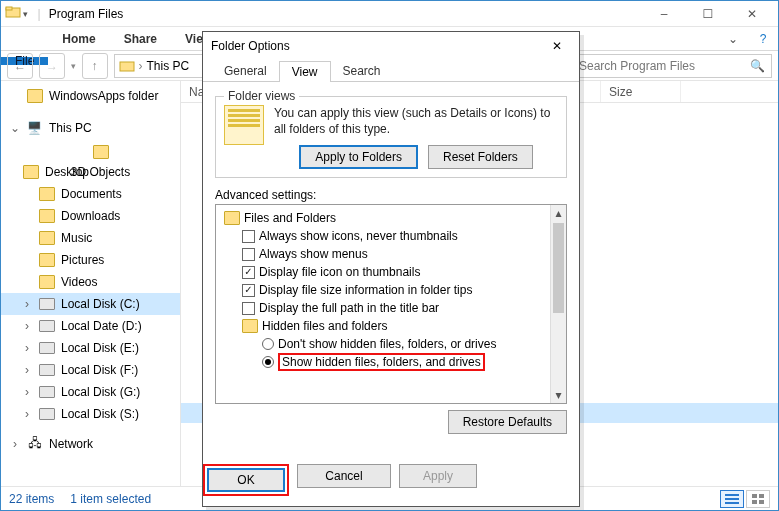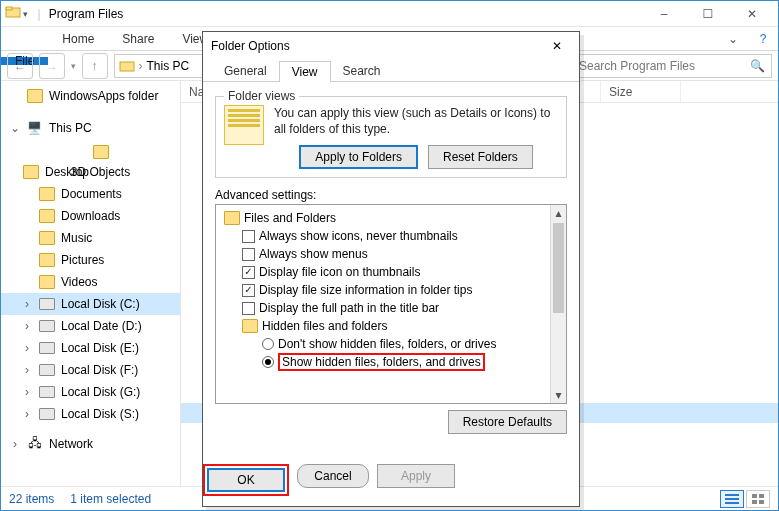--- a/index.html
+++ b/index.html
@@ -7,21 +7,21 @@
   
   .titlebar { height: 26px; display: flex; align-items: center; padding: 0 4px; background: #fff; border-bottom: 1px solid #e5e5e5; }
   .titlebar .qat { display: flex; align-items: center; gap: 2px; }
   .titlebar .qat svg { width: 16px; height: 16px; }
   .titlebar .title { margin-left: 8px; color: #000; }
   .titlebar .wincontrols { margin-left: auto; display: flex; }
   .titlebar .wincontrols div { width: 44px; height: 26px; display:flex; align-items:center; justify-content:center; color:#555; }
   
   .ribbonrow { height: 24px; display: flex; align-items: stretch; background: #fff; border-bottom: 1px solid #d9d9d9; }
   .filetab { background: #1979ca; color: #0f172a; padding: 4px 14px; display:flex; align-items:center;margin-top:30px; }
-  .rtab { padding: 4px 14px; color: #333; display:flex; align-items:center; }
+  .rtab { padding: 4px 14px; color: #333; display:flex; align-items:center;font-weight:bold; }
   .ribbonrow .expand { margin-left:auto; width:30px; display:flex; align-items:center; justify-content:center; color:#555;}
   
   .addrrow { height: 30px; display:flex; align-items:center; padding: 0 6px; gap:6px; border-bottom:1px solid #e5e5e5;}
   .navbtn { width:26px; height:26px; border:1px solid #ccc; border-radius:3px; display:flex; align-items:center; justify-content:center; color:#888;}
   .addrbox { flex:1; height:24px; border:1px solid #ccc; display:flex; align-items:center; padding:0 4px; gap:4px; }
   .addrbox .folder-icon { width:16px; height:16px; }
   .addrbox .crumb { color:#000; }
   .searchbox { width: 200px; height:24px; border:1px solid #ccc; display:flex; align-items:center; padding:0 6px; color:#777; justify-content:space-between;}
   
   .main { display:flex; height: calc(511px - 26px - 24px - 30px - 24px); }
@@ -416,16 +416,16 @@
       </div>
       <div class="restore">
         <button class="win">Restore Defaults</button>
       </div>
     </div>
   </div>
   <div class="dlgfoot">
     <span class="hlred" style="padding:2px;">
       <button class="win primary" style="width:78px;">OK</button>
     </span>
-    <button class="win" style="width:72px;border-radius:10px;">Cancel</button>
+    <button class="win" style="width:94px;">Cancel</button>
     <button class="win" style="width:78px;" disabled="">Apply</button>
   </div>
 </div>
 
 </body></html>

